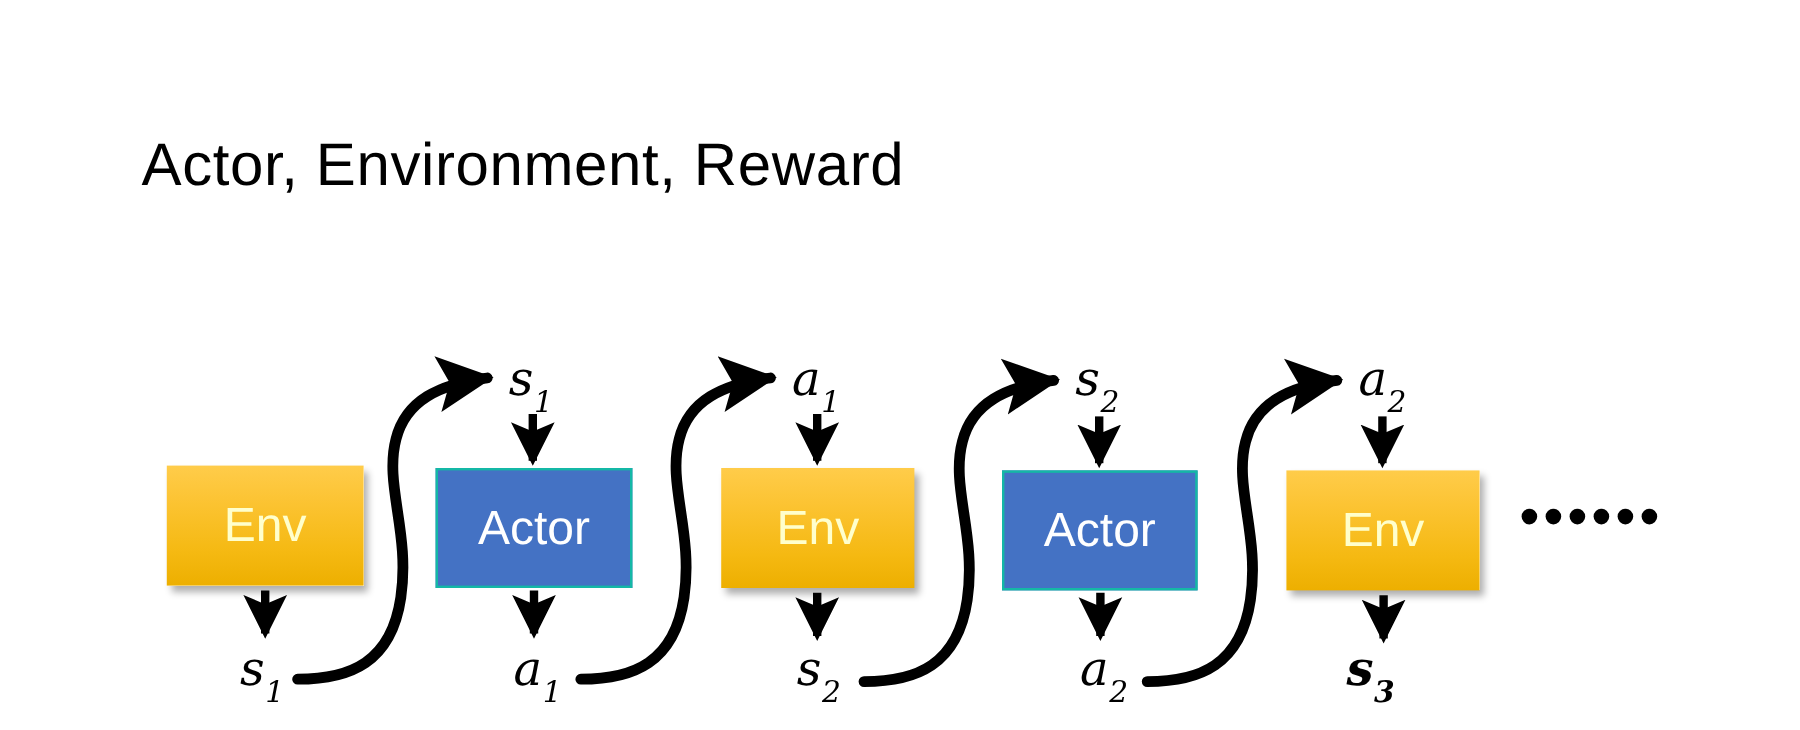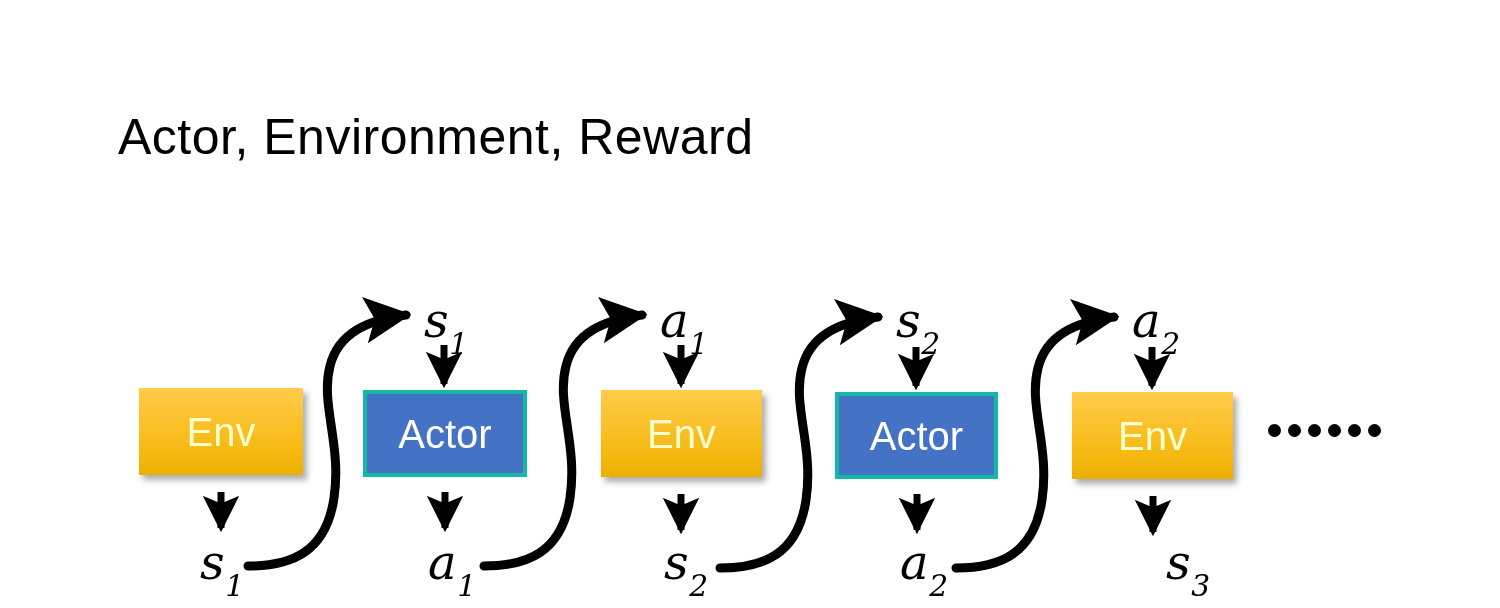--- a/index.html
+++ b/index.html
@@ -50,51 +50,51 @@
     left: 0;
     top: 0;
     width: 1500px;
     height: 608px;
     pointer-events: none;
   }
 
   
   .node-box {
     position: absolute;
-    height: 87px;
+    height: 100px;
     display: flex;
     align-items: center;
     justify-content: center;
     box-sizing: border-box;
     font-family: "Liberation Sans", sans-serif;
     font-weight: 400;
     font-size: 40px;
     line-height: 1;
   }
   .node-box.env {
     background: linear-gradient(to bottom, #FFCC4A 0%, #FCC434 28%, #F5B912 72%, #EDAF00 100%);
     color: #FFFFCC;
     border: none;
     box-shadow: 4px 5px 6px rgba(0,0,0,0.32);
   }
   .node-box.actor {
     background: #4472C4;
     color: #FFFFFF;
-    border: 4px solid #14b8a6;
+    border: 2px solid #14b8a6;
   }
   .node-label {
     display: block;
   }
 
   
   .math-label {
     position: absolute;
     font-family: "DejaVu Serif", serif;
     font-style: italic;
-    font-size: 48px;
+    font-size: 40px;
     color: #000000;
     white-space: nowrap;
     line-height: 1;
   }
   .math-label .sub {
     font-size: 0.62em;
     font-style: italic;
     vertical-align: sub;
     position: relative;
     top: 0.22em;
@@ -191,21 +191,21 @@
     <div class="math-label" style="left:1132px; top:296px;"><span>a</span><span class="sub">2</span></div>
 
     <div class="math-label" style="left:200px; top:538px;"><span>s</span><span class="sub">1</span></div>
 
     <div class="math-label" style="left:428px; top:538px;"><span>a</span><span class="sub">1</span></div>
 
     <div class="math-label" style="left:664px; top:538px;"><span>s</span><span class="sub">2</span></div>
 
     <div class="math-label" style="left:900px; top:538px;"><span>a</span><span class="sub">2</span></div>
 
-    <div class="math-label" style="left:1166px; top:538px;"><span>s</span><span class="sub">3</span></div>
+    <div class="math-label" style="left:1122px; top:538px;font-weight:bold;"><span>s</span><span class="sub">3</span></div>
 
     <div id="ellipsis">
       <span class="dot-group">
         <span class="dot"></span>
         <span class="dot"></span>
         <span class="dot"></span>
       </span>
       <span class="dot-group">
         <span class="dot"></span>
         <span class="dot"></span>

